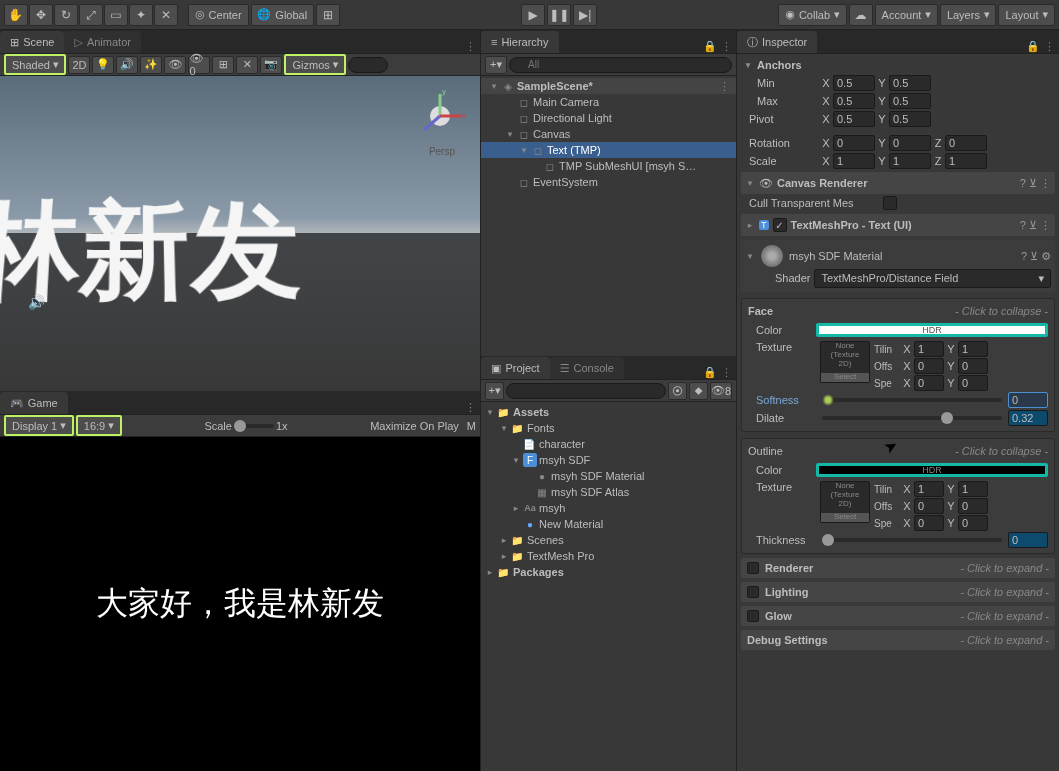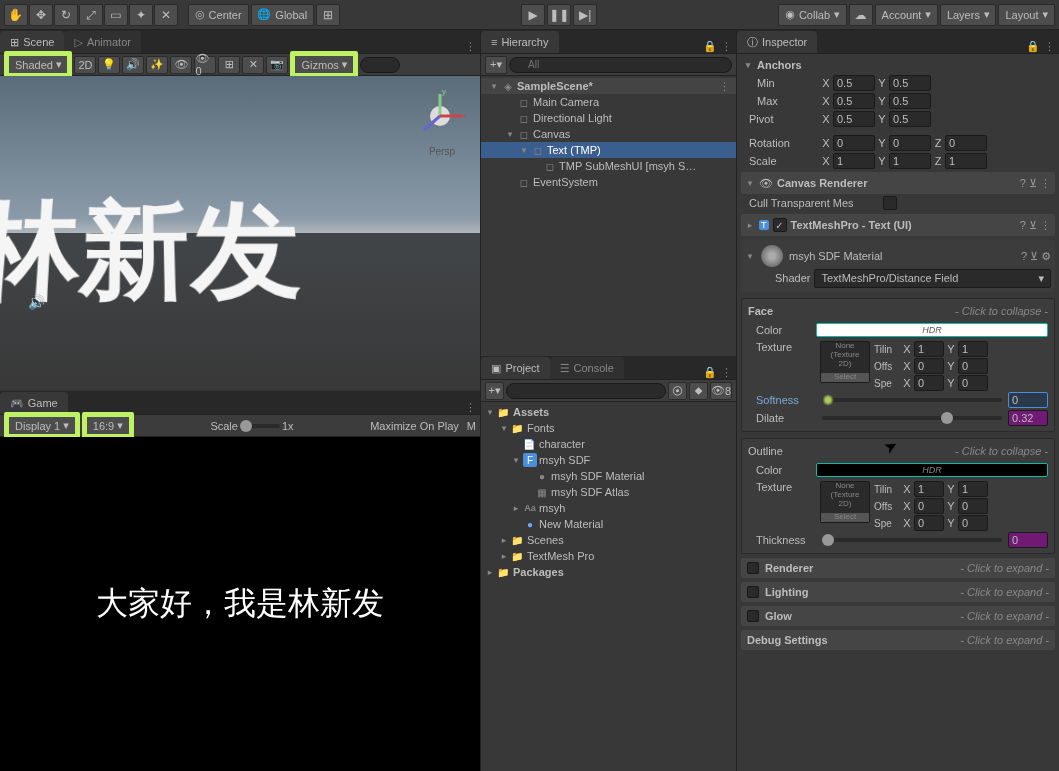--- a/index.html
+++ b/index.html
@@ -14,21 +14,21 @@
 .left-col { width: 480px; display: flex; flex-direction: column; }
 .mid-col { width: 257px; display: flex; flex-direction: column; border-left: 1px solid #222; border-right: 1px solid #222; }
 .right-col { flex: 1; display: flex; flex-direction: column; background: #383838; }
 
 .panel-tabs { height: 24px; background: #282828; display: flex; align-items: flex-end; border-bottom: 1px solid #222; }
 .tab { height: 22px; padding: 0 10px; display: flex; align-items: center; gap: 4px; background: #383838; border-radius: 4px 4px 0 0; cursor: pointer; font-size: 11px; }
 .tab.inactive { background: #303030; color: #888; }
 .tab-icons-right { margin-left: auto; display: flex; gap: 4px; padding-right: 4px; color: #888; }
 
 .sub-toolbar { height: 22px; background: #3c3c3c; border-bottom: 1px solid #222; display: flex; align-items: center; padding: 0 4px; gap: 2px; font-size: 11px; }
-.sub-dropdown { background: #4d4d4d; border: 5px solid #bef264; padding: 2px 6px; border-radius: 2px; cursor: pointer; display:flex; align-items:center; gap:3px; }
+.sub-dropdown { background: #4d4d4d; border: 2px solid #bef264; padding: 2px 6px; border-radius: 2px; cursor: pointer; display:flex; align-items:center; gap:3px; }
 .sub-icon-btn { width: 22px; height: 18px; display:flex; align-items:center; justify-content:center; cursor:pointer; border:1px solid #2a2a2a; background:#4d4d4d; border-radius:2px; }
 
 .scene-view { flex: 1; position: relative; background: linear-gradient(to bottom, #5a6b7a 0%, #8a9aa8 45%, #b0b6bc 50%, #424548 50%, #383838 100%); overflow: hidden; }
 .scene-text { position:absolute; top: 100px; left: -30px; font-size: 110px; color: #f5f5f5; font-weight: bold; transform: perspective(400px) rotateX(15deg); white-space: nowrap; font-family: "Microsoft YaHei", sans-serif; }
 .gizmo { position:absolute; top:10px; right:10px; width:60px; height:60px; }
 .persp-label { position:absolute; top:70px; right:25px; color:#555; font-size:10px; }
 
 .game-view { height: 380px; display:flex; flex-direction:column; }
 .game-render { flex:1; background:#000; display:flex; align-items:center; justify-content:center; font-size:32px; color:#fff; font-family:"Microsoft YaHei", sans-serif; font-weight:normal; }
 
@@ -55,28 +55,28 @@
 .material-header { display:flex; align-items:center; gap:6px; height:24px; }
 .mat-icon { width:22px; height:22px; background:#555; border-radius:50%; background-image: radial-gradient(circle, #aaa 20%, #666 80%); }
 .shader-row { display:flex; align-items:center; gap:4px; height:20px; padding-left:30px; }
 .shader-select { flex:1; background:#2a2a2a; border:1px solid #1a1a1a; padding:2px 6px; border-radius:2px; display:flex; justify-content:space-between; }
 
 .shader-panel { background:#3c3c3c; margin-top:6px; padding:4px 6px; border:1px solid #2a2a2a; border-radius:2px; }
 .shader-panel-header { display:flex; justify-content:space-between; font-size:11px; padding:2px 0 4px 0; }
 .shader-panel-header .collapse-hint { font-style:italic; color:#888; }
 .prop-row { display:flex; align-items:center; height:18px; gap:0; font-size:11px; padding-left:8px; }
 .prop-label { width:60px; }
-.color-swatch { flex:1; height:14px; background:#fff; border:1px solid #14b8a6; border-radius:2px; display:flex; align-items:center; justify-content:center; font-size:9px; color:#555;font-style:italic; }
+.color-swatch { flex:1; height:14px; background:#fff; border:3px solid #14b8a6; border-radius:2px; display:flex; align-items:center; justify-content:center; font-size:9px; color:#555; }
 .tex-slot { width:50px; height:42px; background:#2a2a2a; border:1px solid #1a1a1a; border-radius:2px; display:flex; flex-direction:column; align-items:center; justify-content:center; font-size:8px; color:#888; line-height:1.1; }
 .tex-slot .select { background:#555; width:100%; text-align:center; font-size:8px; margin-top:auto; }
 .slider-row { display:flex; align-items:center; height:18px; gap:6px; padding-left:8px; }
 .slider-label { width:60px; font-size:11px; }
 .slider-track { flex:1; height:4px; background:#2a2a2a; border-radius:2px; position:relative; }
 .slider-thumb { position:absolute; top:-4px; width:12px; height:12px; background:#999; border-radius:50%; }
-.slider-value { width:40px; height:16px; background:#701a75; border:1px solid #1a1a1a; color:#bdbdbd; padding:0 3px; font-size:11px; border-radius:2px; }
+.slider-value { width:40px; height:16px; background:#0c4a6e; border:1px solid #1a1a1a; color:#bdbdbd; padding:0 3px; font-size:11px; border-radius:2px; }
 .slider-value.focused { border-color:#4a8fd8; background:#2a3a4a; }
 .highlight-green { background: radial-gradient(circle, #a8cc58 30%, transparent 70%); }
 
 .collapsed-section { display:flex; align-items:center; justify-content:space-between; height:20px; background:#454545; padding:0 6px; margin-top:4px; border-radius:2px; cursor:pointer; font-size:11px; font-weight:bold; }
 .collapsed-section .hint { font-style:italic; font-weight:normal; color:#888; }
 .collapsed-section .chk { width:12px; height:12px; background:#2a2a2a; border:1px solid #1a1a1a; margin-right:6px; border-radius:2px; }
 
 .add-comp-btn { display:block; margin:10px auto; width:200px; height:20px; background:#585858; border:1px solid #2a2a2a; color:#bdbdbd; border-radius:2px; font-size:11px; cursor:pointer; }
 
 .search-input { flex:1; height:16px; background:#2a2a2a; border:1px solid #1a1a1a; border-radius:8px; padding:0 8px 0 18px; color:#bdbdbd; font-size:10px; }

